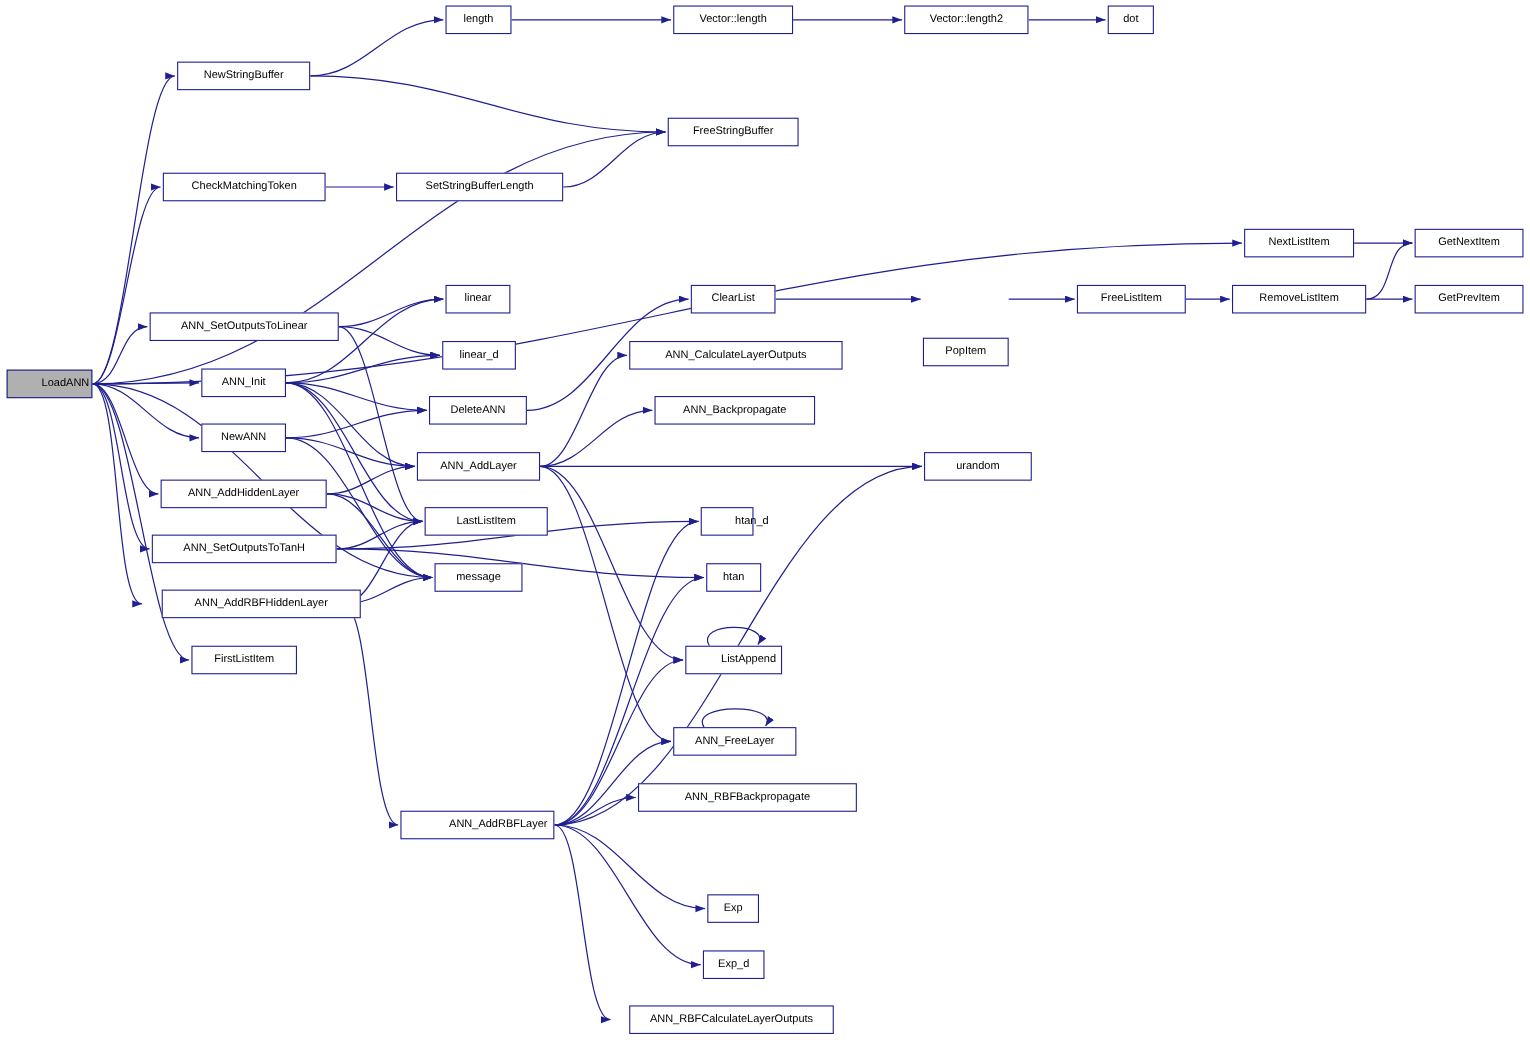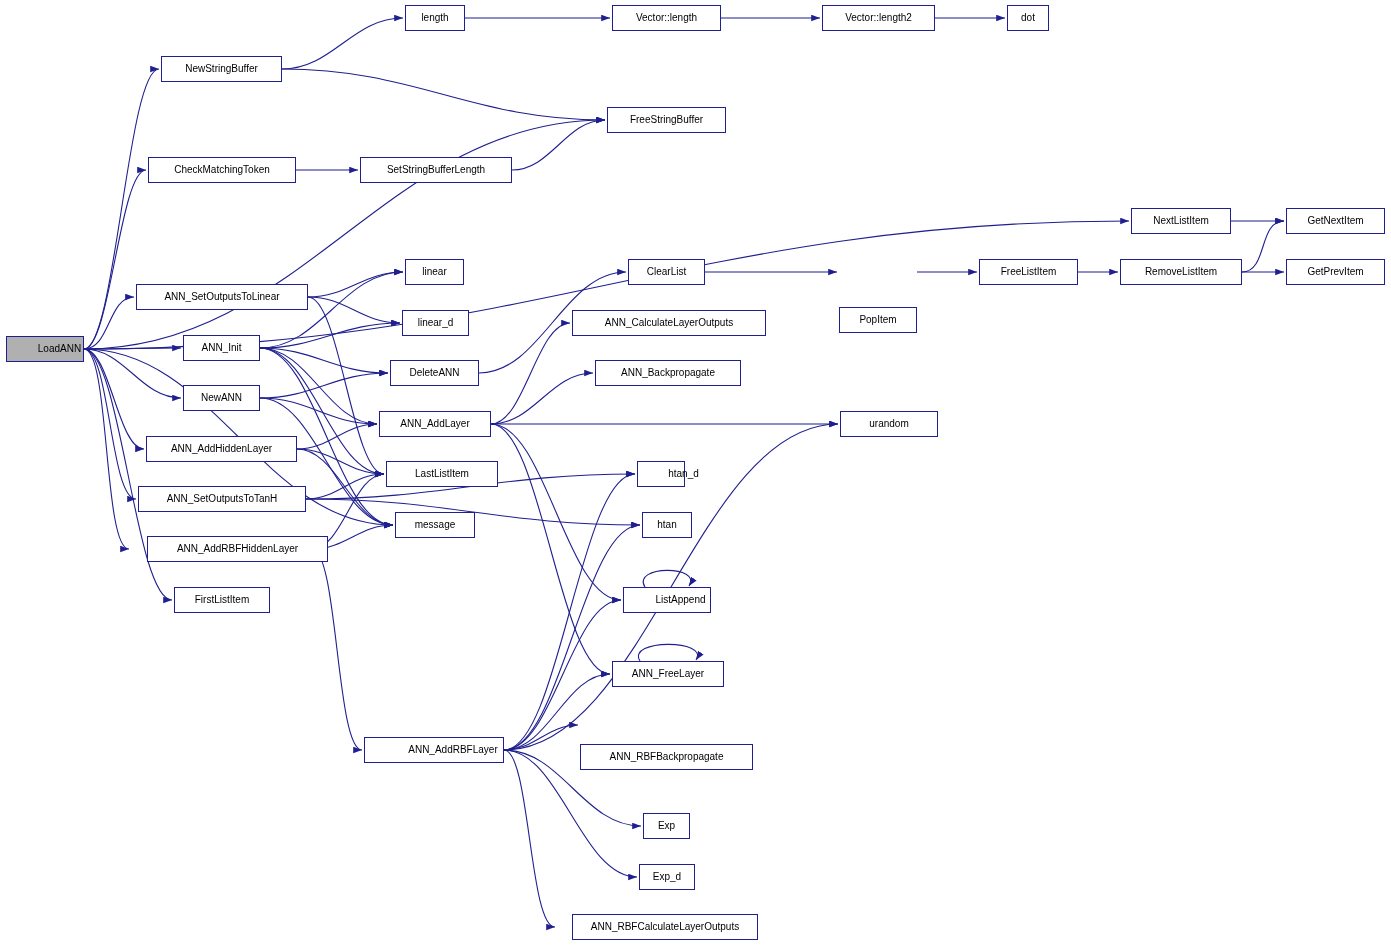--- a/index.html
+++ b/index.html
@@ -220,21 +220,21 @@
       </div>
       <div class="node" style="left: 623px; top: 587px; width: 88px; height: 26px; padding-left: 27px;">
         <span>ListAppend</span>
       </div>
       <div class="node" style="left: 174px; top: 587px; width: 96px; height: 26px;">
         <span>FirstListItem</span>
       </div>
       <div class="node" style="left: 612px; top: 661px; width: 112px; height: 26px;">
         <span>ANN_FreeLayer</span>
       </div>
-      <div class="node" style="left: 580px; top: 744px; width: 173px; height: 26px;">
+      <div class="node" style="left: 580px; top: 712px; width: 199px; height: 26px;">
         <span>ANN_RBFBackpropagate</span>
       </div>
       <div class="node" style="left: 364px; top: 737px; width: 140px; height: 26px; padding-left: 38px;">
         <span>ANN_AddRBFLayer</span>
       </div>
       <div class="node" style="left: 643px; top: 813px; width: 47px; height: 26px;">
         <span>Exp</span>
       </div>
       <div class="node" style="left: 639px; top: 864px; width: 56px; height: 26px;">
         <span>Exp_d</span>

